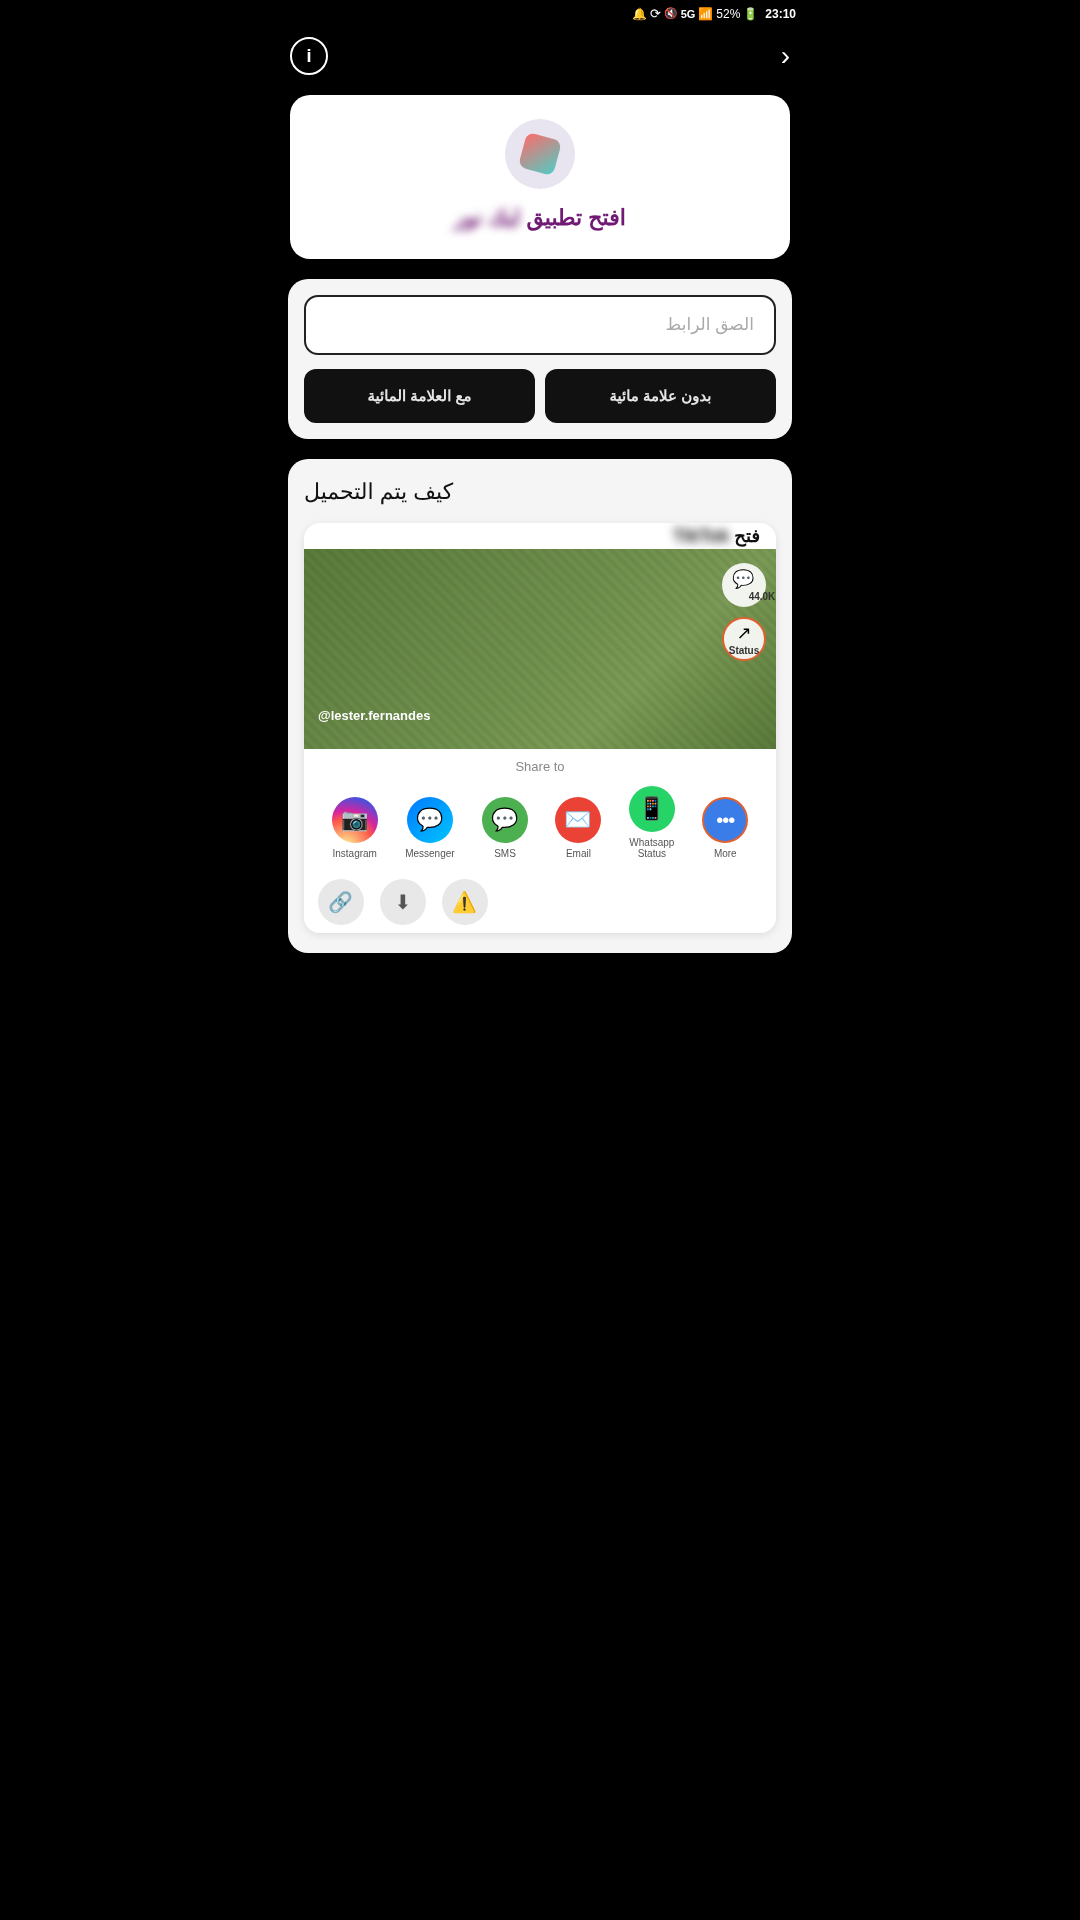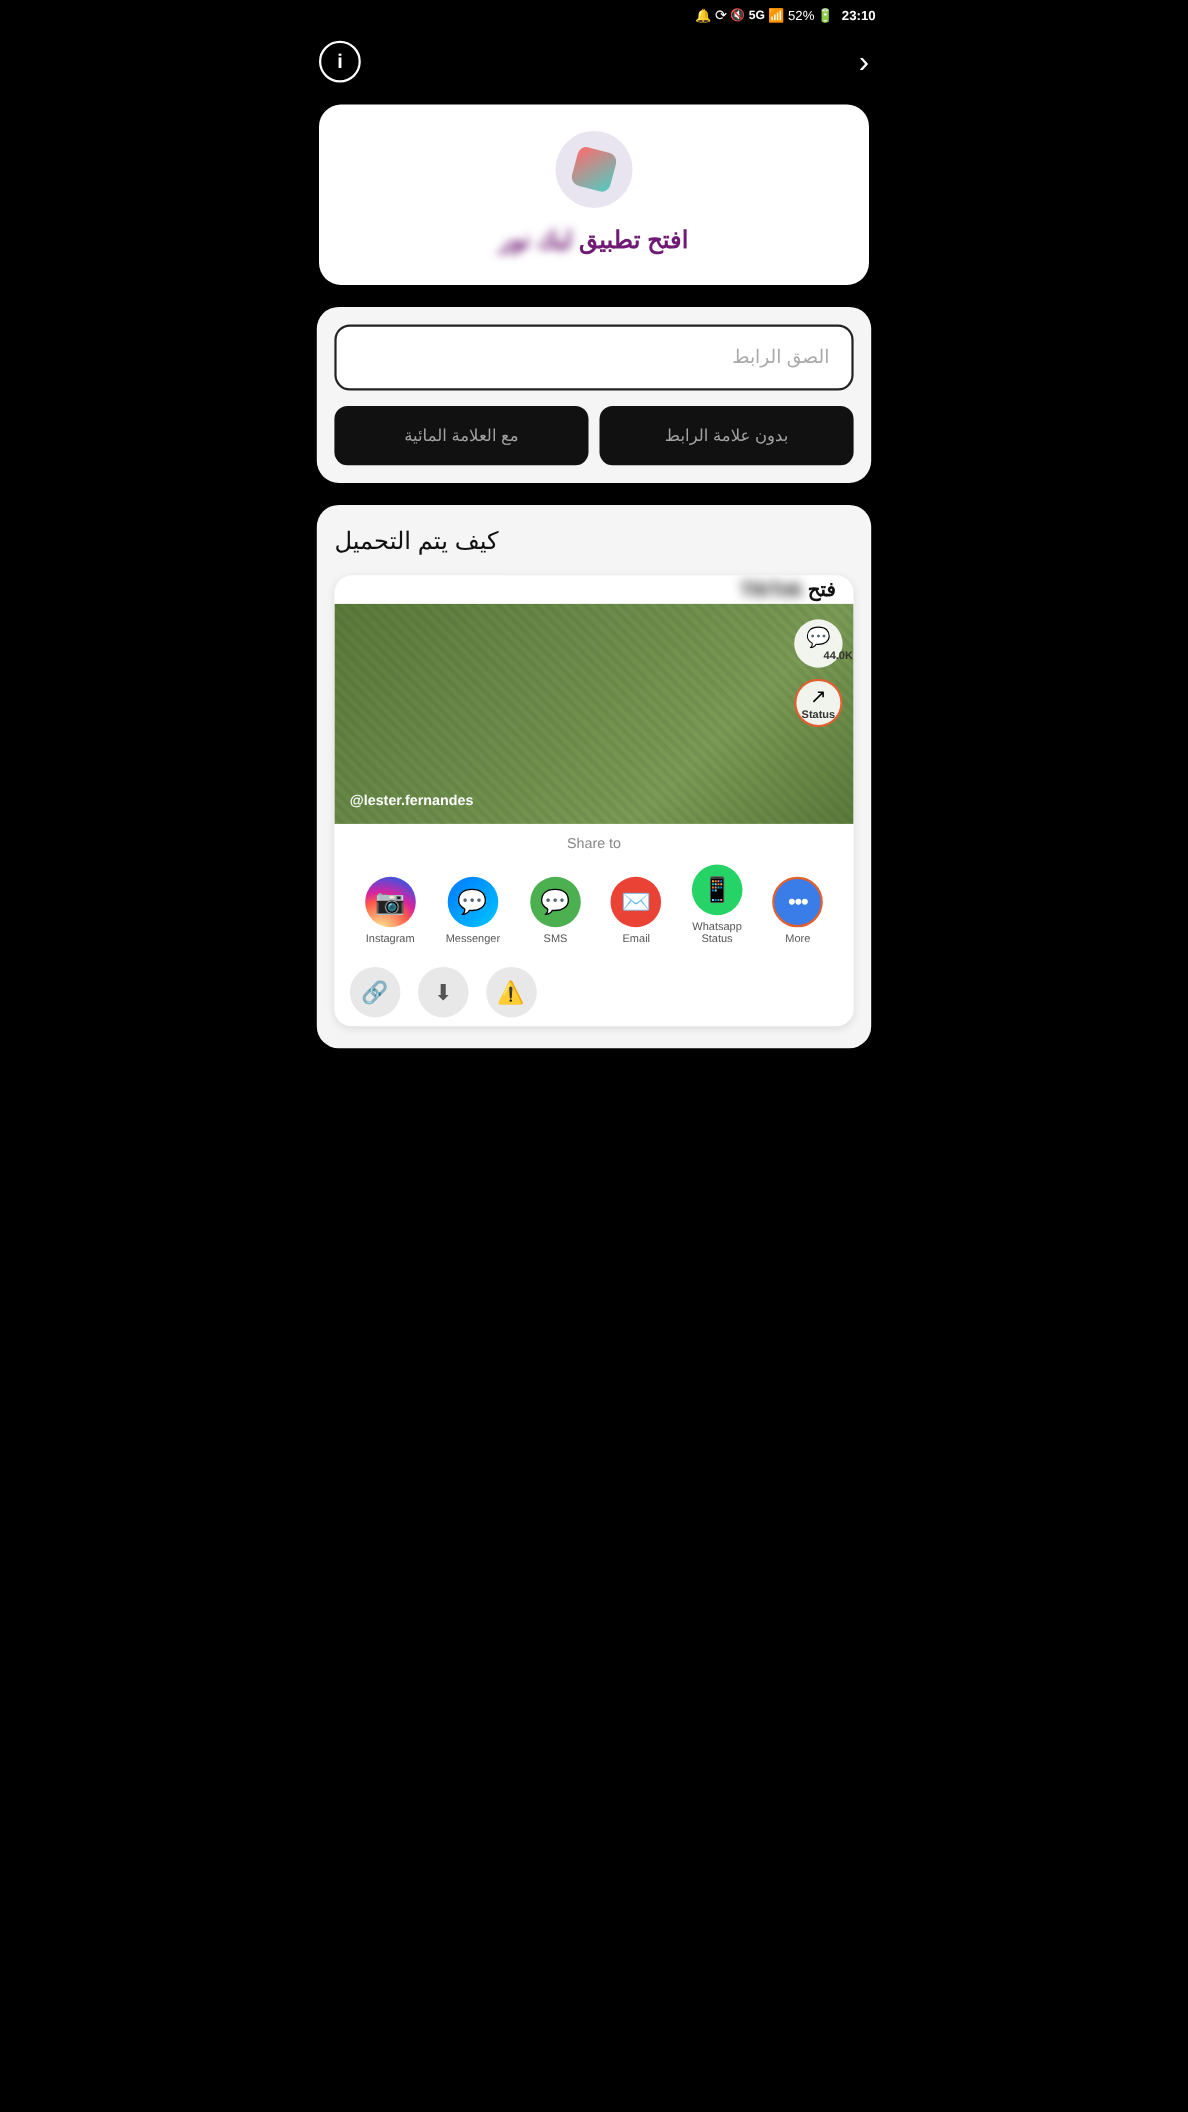--- a/index.html
+++ b/index.html
@@ -139,29 +139,29 @@
     }
 
     .buttons-row {
       display: flex;
       gap: 10px;
     }
 
     .btn-black {
       flex: 1;
       background: #111;
-      color: #a3a3a3;
+      color: #e5e5e5;
       border: none;
       border-radius: 12px;
       padding: 18px 10px;
       font-size: 15px;
       cursor: pointer;
       direction: rtl;
       text-align: center;
-      font-weight: 400;
+      font-weight: 700;
     }
 
     
     .how-section {
       background: #f5f5f5;
       border-radius: 20px;
       margin: 0 18px 20px;
       padding: 20px 16px;
     }
 
@@ -212,21 +212,21 @@
           45deg,
           transparent,
           transparent 4px,
           rgba(0,0,0,0.05) 4px,
           rgba(0,0,0,0.05) 8px
         );
     }
 
     .tiktok-username {
       position: absolute;
-      bottom: 14px;
+      bottom: 26px;
       left: 14px;
       color: #fff;
       font-size: 13px;
       font-weight: bold;
     }
 
     .tiktok-right-buttons {
       position: absolute;
       right: 10px;
       top: 14px;
@@ -392,21 +392,21 @@
     <span class="blurred-text">لبك نور</span>
   </div>
 </div>
 
 <div class="download-section">
   <div class="paste-input-wrapper">
     <input class="paste-input" type="text" placeholder="الصق الرابط" style="">
   </div>
   <div class="buttons-row">
     <button class="btn-black">مع العلامة المائية</button>
-    <button class="btn-black">بدون علامة الرابط</button>
+    <button class="btn-black">بدون علامة مائية</button>
   </div>
 </div>
 
 <div class="how-section">
   <div class="how-title">كيف يتم التحميل</div>
 
   <div class="tiktok-demo">
     <div class="tiktok-demo-header">
       <span>فتح</span>
       <span class="tiktok-title-blurred">TikTok</span>

